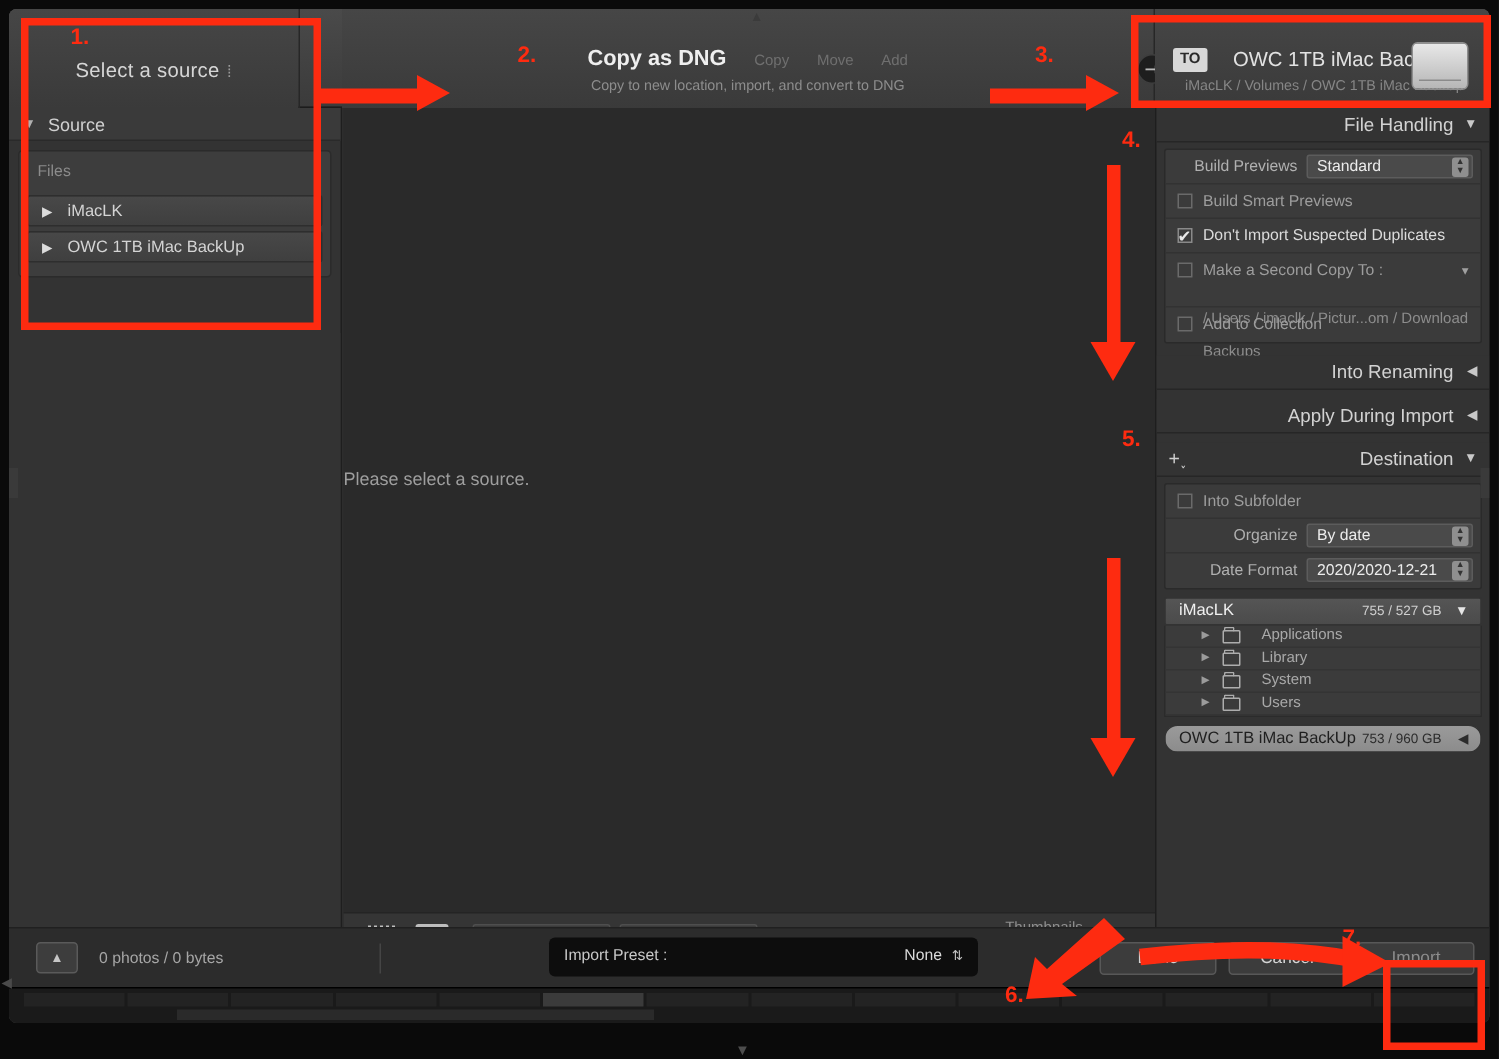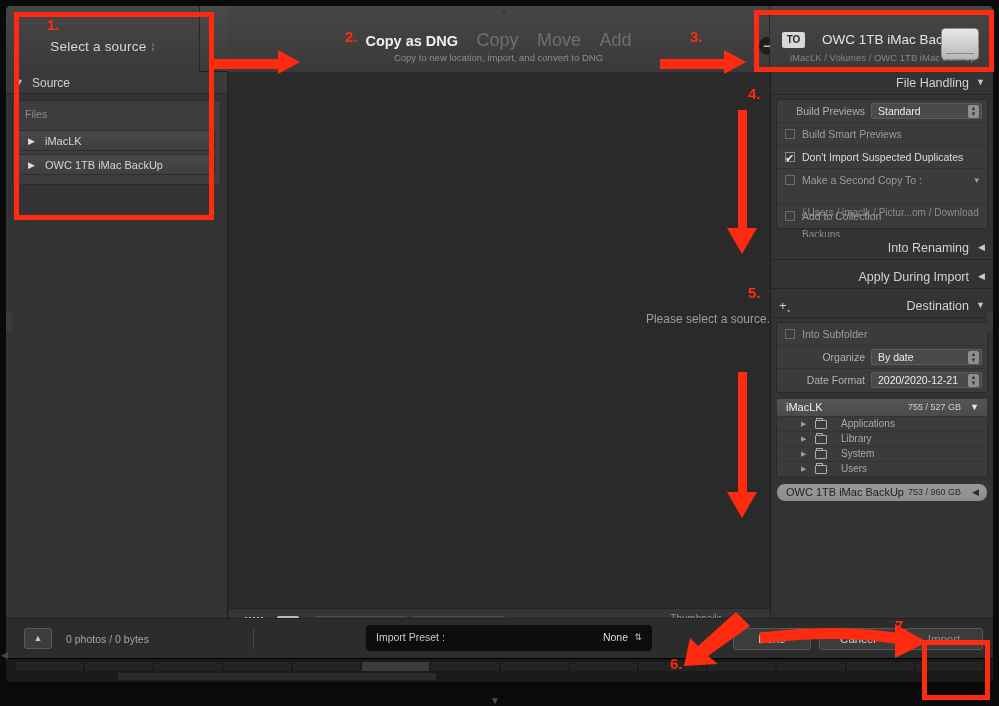--- a/index.html
+++ b/index.html
@@ -62,21 +62,21 @@
   }
   #arrow-circle-left { left: 239px; top: 30px; }
   #arrow-circle-right { left: 752px; top: 30px; }
 
   .modes {
     position: absolute; left: 0; right: 0; top: 24px;
     text-align: center;
   }
   .mode {
     display: inline-block;
-    font-size: 18px; color: #6f6f6f; margin: 0 7px;
+    font-size: 10px; color: #6f6f6f; margin: 0 7px;
     vertical-align: baseline;
   }
   .mode.active { color: #efefef; font-weight: bold; font-size: 14.5px; }
   .mode-desc {
     position: absolute; left: 0; right: 0; top: 46px;
     text-align: center; color: #8d8d8d; font-size: 9.5px;
   }
 
   .dest-badge {
     position: absolute; left: 12px; top: 26px;
@@ -150,21 +150,21 @@
     background: #333;
   }
 
   
   .center {
     position: absolute; left: 223px; top: 66px; right: 223px; bottom: 0;
     background: #2a2a2a;
   }
   .center-msg {
     position: absolute; left: 0; right: 0; top: 240px;
-    text-align: right; color: #9e9e9e; font-size: 12px;
+    text-align: left; color: #9e9e9e; font-size: 12px;
   }
   .center-toolbar {
     position: absolute; left: 0; right: 0; bottom: 40px; height: 34px;
     background: #353535;
     border-top: 1px solid #242424;
     border-bottom: 1px solid #1f1f1f;
   }
   .grid-icon {
     position: absolute; left: 16px; top: 8px; width: 20px; height: 16px;
     background:

